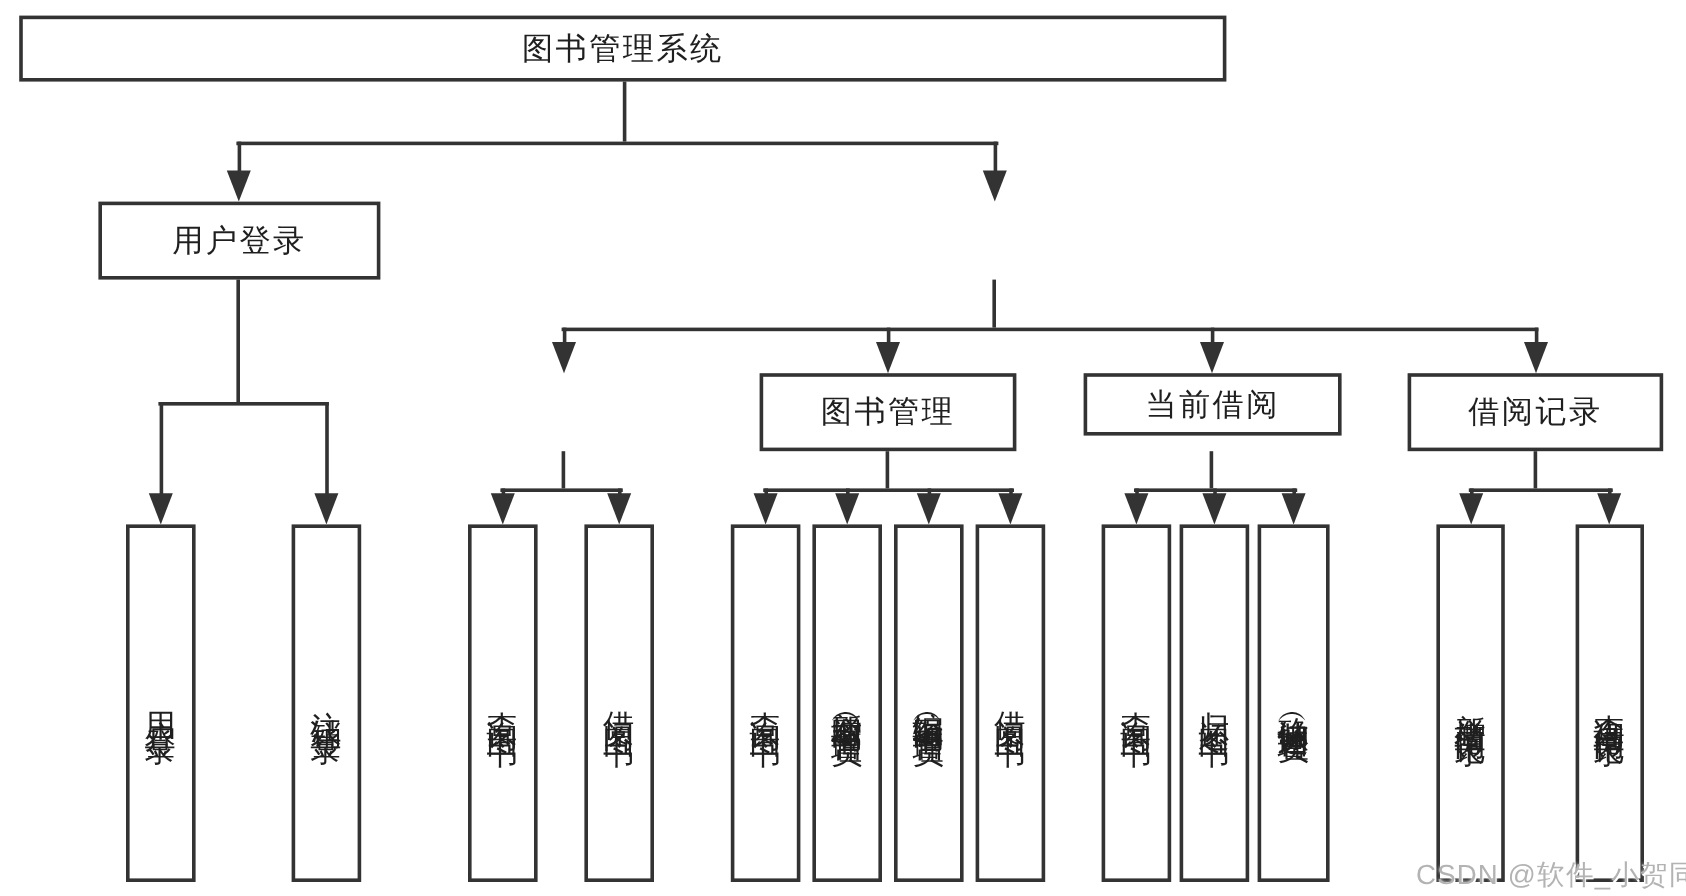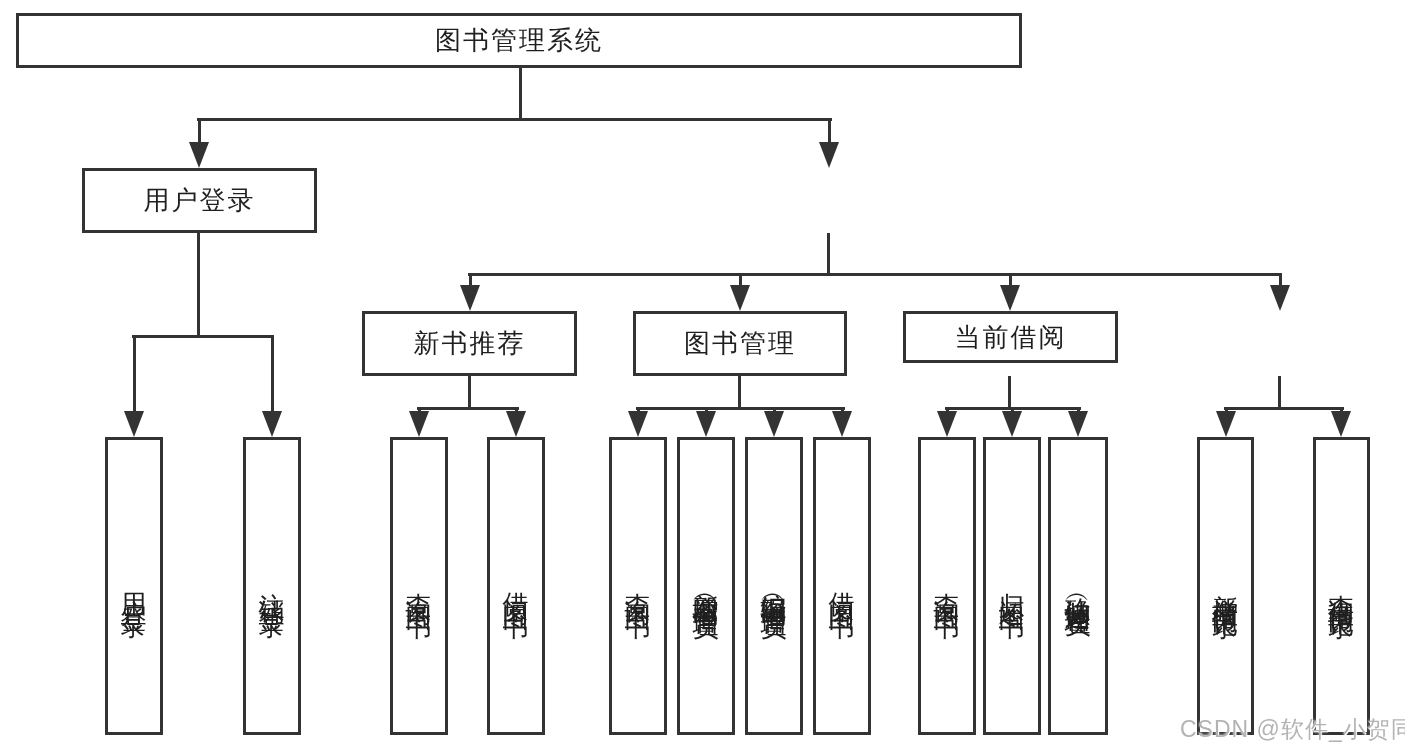--- a/index.html
+++ b/index.html
@@ -79,23 +79,23 @@
   <div class="hline" style="left:468px;top:273px;width:814px;"></div>
   <div class="vline" style="left:469px;top:273px;height:16px;"></div>
   <div class="tri" style="left:460px;top:285px;"></div>
   <div class="vline" style="left:739px;top:273px;height:16px;"></div>
   <div class="tri" style="left:730px;top:285px;"></div>
   <div class="vline" style="left:1009px;top:273px;height:16px;"></div>
   <div class="tri" style="left:1000px;top:285px;"></div>
   <div class="vline" style="left:1279px;top:273px;height:16px;"></div>
   <div class="tri" style="left:1270px;top:285px;"></div>
 
-  <div class="box" id="n-newbook">新书推荐</div>
   <div class="box" id="n-borrow">图书管理</div>
   <div class="box" id="n-current">当前借阅</div>
+  <div class="box" id="n-records">借阅记录</div>
 
   <div class="vline" style="left:468px;top:376px;height:31px;"></div>
   <div class="hline" style="left:417px;top:407px;width:102px;"></div>
   <div class="vline" style="left:418px;top:407px;height:6px;"></div>
   <div class="tri" style="left:409px;top:411px;"></div>
   <div class="vline" style="left:515px;top:407px;height:6px;"></div>
   <div class="tri" style="left:506px;top:411px;"></div>
 
   <div class="vline" style="left:738px;top:376px;height:31px;"></div>
   <div class="hline" style="left:636px;top:407px;width:209px;"></div>

